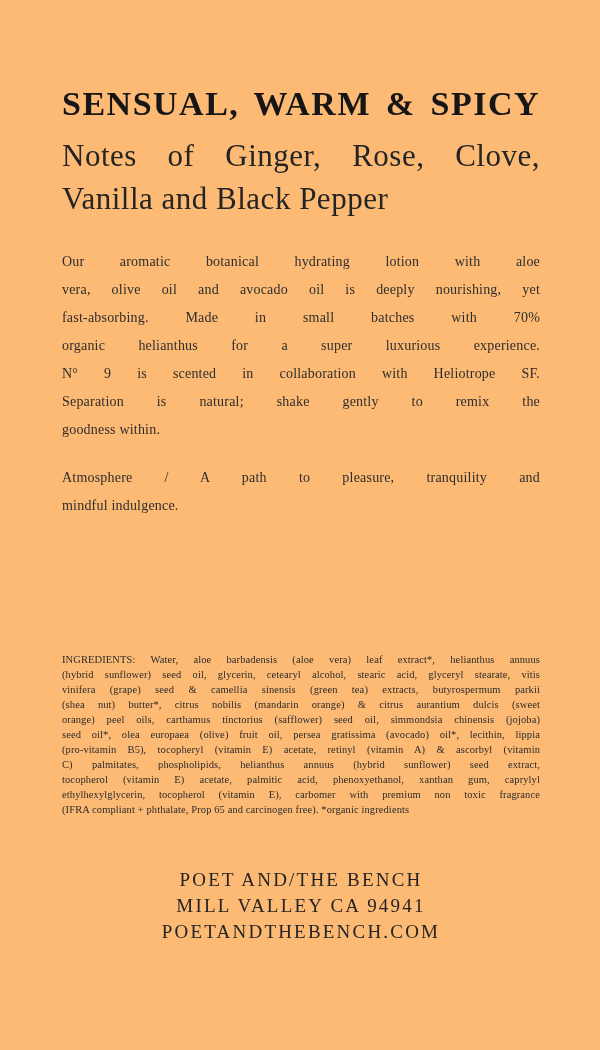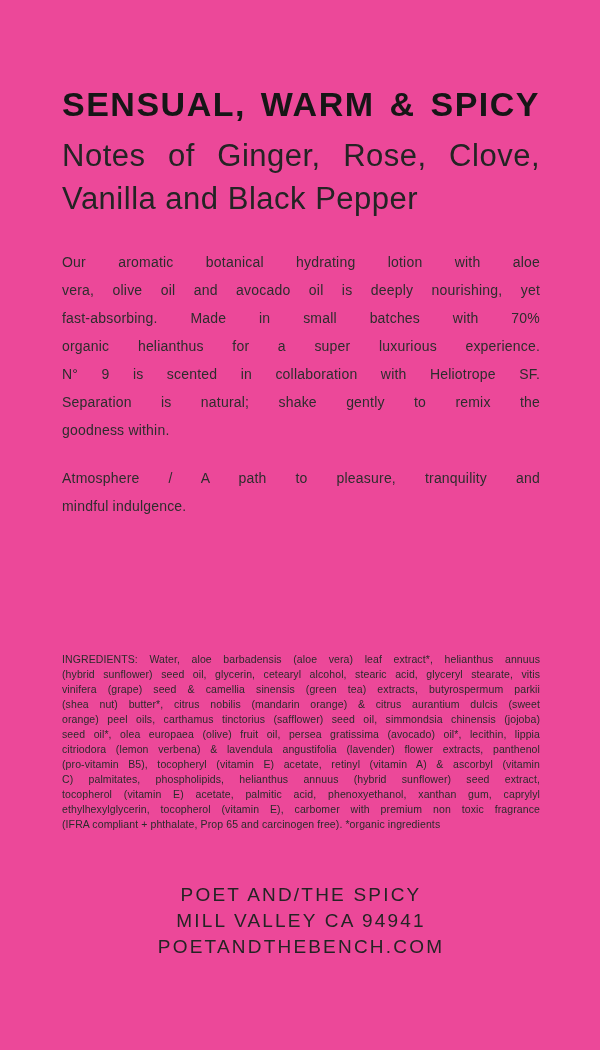--- a/index.html
+++ b/index.html
@@ -3,22 +3,22 @@
 <meta charset="utf-8">
 <style>
   html, body { margin: 0; padding: 0; background: #ffffff; }
 
   .label {
     position: relative;
     width: 600px;
     height: 1050px;
     box-sizing: border-box;
     padding: 84px 60px 0 62px;
-    background: #ec4899;
-    font-family: Liberation Sans, sans-serif;
+    background: #fdba74;
+    font-family: Liberation Serif, serif;
     color: #2d2d2d;
     overflow: hidden;
   }
 
   .title {
     margin: 0;
     font-size: 34px;
     font-weight: 700;
     line-height: 40px;
     letter-spacing: 1.5px;
@@ -96,27 +96,26 @@
       <div class="jline last">mindful indulgence.</div>
     </div>
 
   <div class="ingredients">
       <div class="jline">INGREDIENTS: Water, aloe barbadensis (aloe vera) leaf extract*, helianthus annuus</div>
       <div class="jline">(hybrid sunflower) seed oil, glycerin, cetearyl alcohol, stearic acid, glyceryl stearate, vitis</div>
       <div class="jline">vinifera (grape) seed &amp; camellia sinensis (green tea) extracts, butyrospermum parkii</div>
       <div class="jline">(shea nut) butter*, citrus nobilis (mandarin orange) &amp; citrus aurantium dulcis (sweet</div>
       <div class="jline">orange) peel oils, carthamus tinctorius (safflower) seed oil, simmondsia chinensis (jojoba)</div>
       <div class="jline">seed oil*, olea europaea (olive) fruit oil, persea gratissima (avocado) oil*, lecithin, lippia</div>
-      <div class="jline">citriodora (lemon verbena) &amp; lavendula angustifolia (lavender) flower extracts, panthenol</div>
       <div class="jline">(pro-vitamin B5), tocopheryl (vitamin E) acetate, retinyl (vitamin A) &amp; ascorbyl (vitamin</div>
       <div class="jline">C) palmitates, phospholipids, helianthus annuus (hybrid sunflower) seed extract,</div>
       <div class="jline">tocopherol (vitamin E) acetate, palmitic acid, phenoxyethanol, xanthan gum, caprylyl</div>
       <div class="jline">ethylhexylglycerin, tocopherol (vitamin E), carbomer with premium non toxic fragrance</div>
       <div class="jline last">(IFRA compliant + phthalate, Prop 65 and carcinogen free). *organic ingredients</div>
     </div>
 
   <div class="brand-footer">
-    <div>POET AND/THE SPICY</div>
+    <div>POET AND/THE BENCH</div>
     <div>MILL VALLEY CA 94941</div>
     <div>POETANDTHEBENCH.COM</div>
   </div>
 
 </div>
 
 </body></html>

